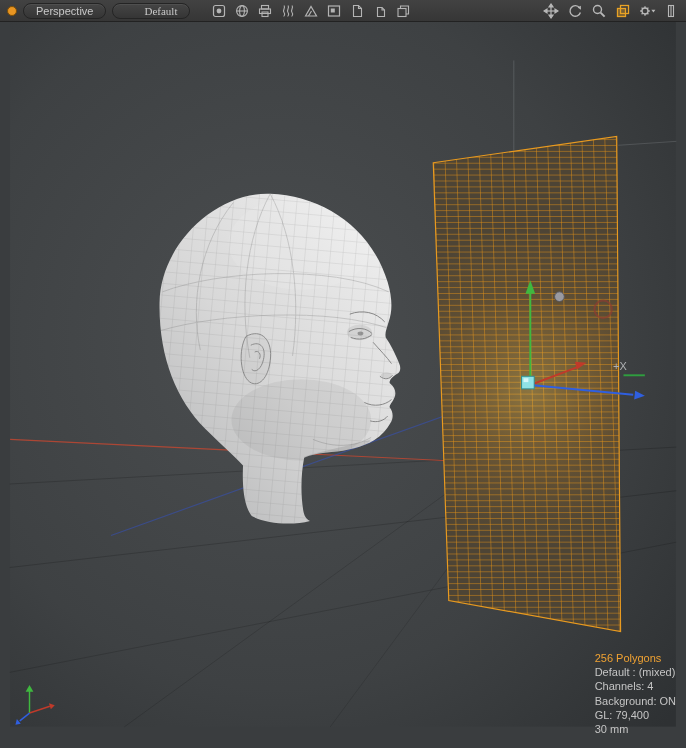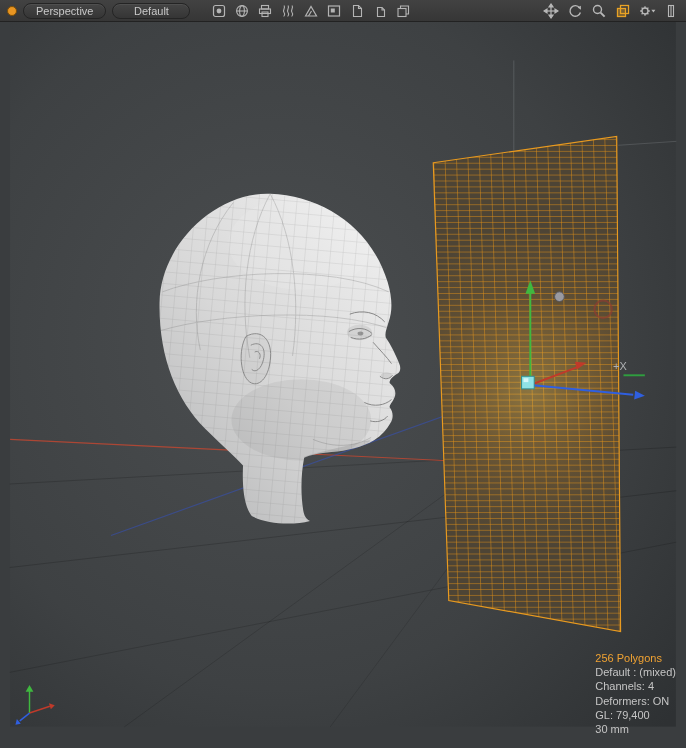--- a/index.html
+++ b/index.html
@@ -9,21 +9,21 @@
   
   .toolbar{position:absolute;top:0;left:0;width:686px;height:22px;
     background:linear-gradient(#424242,#363636);border-bottom:1px solid #222;
     display:flex;align-items:center;box-sizing:border-box;padding:0 4px;}
   .vp-dot{width:8px;height:8px;border-radius:50%;background:#e89522;border:1px solid #7a4d08;
     margin:0 6px 0 3px;flex:0 0 auto;}
   .pill{height:16px;line-height:15px;padding:0 12px;margin-right:6px;border-radius:9px;
     background:linear-gradient(#454545,#353535);border:1px solid #242424;color:#c8c8c8;
     font-size:11px;font-family:inherit;box-shadow:inset 0 1px 0 rgba(255,255,255,.06);
     cursor:default;white-space:nowrap;}
-  .pill.wide{min-width:78px;text-align:center;}
+  .pill.wide{min-width:78px;text-align:right;font-family:Liberation Serif, serif;}
   .icon-group{display:flex;align-items:center;gap:5px;margin-left:14px;}
   .icon-group.right{margin-left:auto;margin-right:2px;gap:6px;}
   .tbtn{width:18px;height:18px;display:flex;align-items:center;justify-content:center;border-radius:3px;}
   .tbtn svg{display:block;}
 
   
   .viewport{position:absolute;top:22px;left:0;width:686px;height:726px;}
   .viewport svg{position:absolute;top:0;left:0;}
 
   .overlay{position:absolute;font-size:11px;pointer-events:none;white-space:nowrap;}
@@ -306,18 +306,18 @@
         <line x1="20" y1="734" x2="10" y2="742" stroke="#2f5fe0"></line>
         <polygon points="5.5,746 7,740 11,745" fill="#2f5fe0"></polygon>
       </g>
     </svg>
 
     <div class="overlay axis-label">+X</div>
     <div class="overlay stats">
       <div class="sel">256 Polygons</div>
       <div>Default : (mixed)</div>
       <div>Channels: 4</div>
-      <div>Deformers: ON</div>
+      <div>Background: ON</div>
       <div>GL: 79,400</div>
       <div>30 mm</div>
     </div>
   </div>
 </div>
 
 </body></html>

